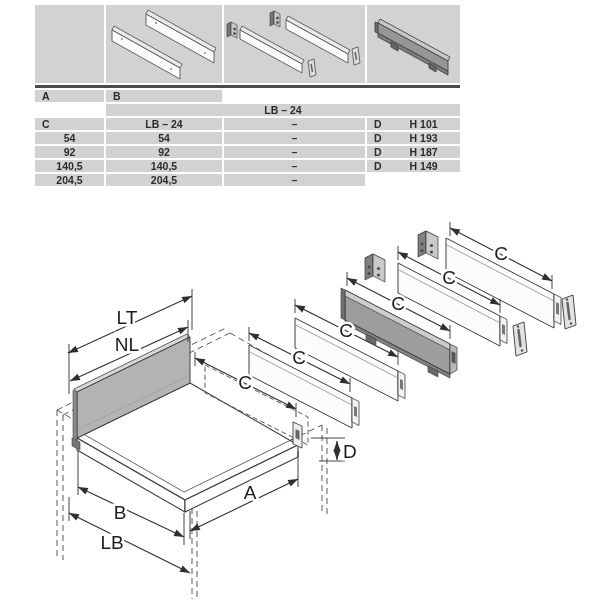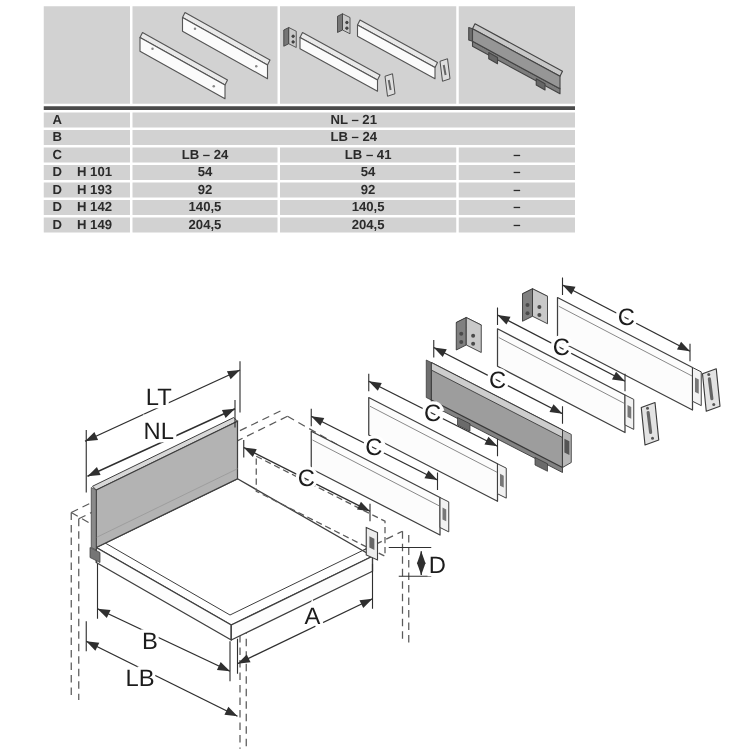--- a/index.html
+++ b/index.html
@@ -7,21 +7,21 @@
          font-family:"Liberation Sans",sans-serif;}
   
   #dim-table{position:absolute;left:35px;top:5px;width:425px;}
   .thead{display:grid;grid-template-columns:69px 116px 141px 93px;gap:2px;}
   .hcell{background:#d2d2d2;height:78px;overflow:hidden;}
   .rule{height:3px;background:#4a4a4a;margin-top:2px;}
   .tbody{display:grid;grid-template-columns:69px 116px 141px 93px;gap:2px;margin-top:2px;}
   .cell{background:#d2d2d2;height:12px;display:flex;align-items:center;justify-content:center;
         font-size:10.5px;font-weight:700;color:#2b2b2b;line-height:12px;}
   .cell.label{justify-content:flex-start;padding-left:7px;}
-  .cell.label .sub{margin-left:12px;}
+  .cell.label .sub{margin-left:28px;}
   .cell.merged{grid-column:2 / 5;}
   svg{display:block;}
   
   #diagram{position:absolute;left:0;top:0;}
   .dim-label{font-family:"Liberation Sans",sans-serif;font-size:19px;fill:#1c1c1c;
              stroke:#fff;stroke-width:5px;paint-order:stroke;text-anchor:middle;}
   .dim-label.start{text-anchor:start;}
 </style>
 </head>
 <body>
@@ -92,53 +92,51 @@
       </div>
     </div>
 
     <div class="rule"></div>
 
     <div class="tbody">
 
       <div class="cell label">
           <span>A</span>
         </div>
-      <div class="cell merged">NL – 21</div>
 
       <div class="cell label">
           <span>B</span>
         </div>
       <div class="cell merged">LB – 24</div>
 
       <div class="cell label">
           <span>C</span>
         </div>
       <div class="cell">LB – 24</div>
-      <div class="cell">LB – 41</div>
       <div class="cell">–</div>
 
       <div class="cell label">
           <span>D</span>
           <span class="sub">H 101</span>
         </div>
       <div class="cell">54</div>
       <div class="cell">54</div>
       <div class="cell">–</div>
 
       <div class="cell label">
           <span>D</span>
           <span class="sub">H 193</span>
         </div>
       <div class="cell">92</div>
       <div class="cell">92</div>
       <div class="cell">–</div>
 
       <div class="cell label">
           <span>D</span>
-          <span class="sub">H 142</span>
+          <span class="sub">H 187</span>
         </div>
       <div class="cell">140,5</div>
       <div class="cell">140,5</div>
       <div class="cell">–</div>
 
       <div class="cell label">
           <span>D</span>
           <span class="sub">H 149</span>
         </div>
       <div class="cell">204,5</div>

